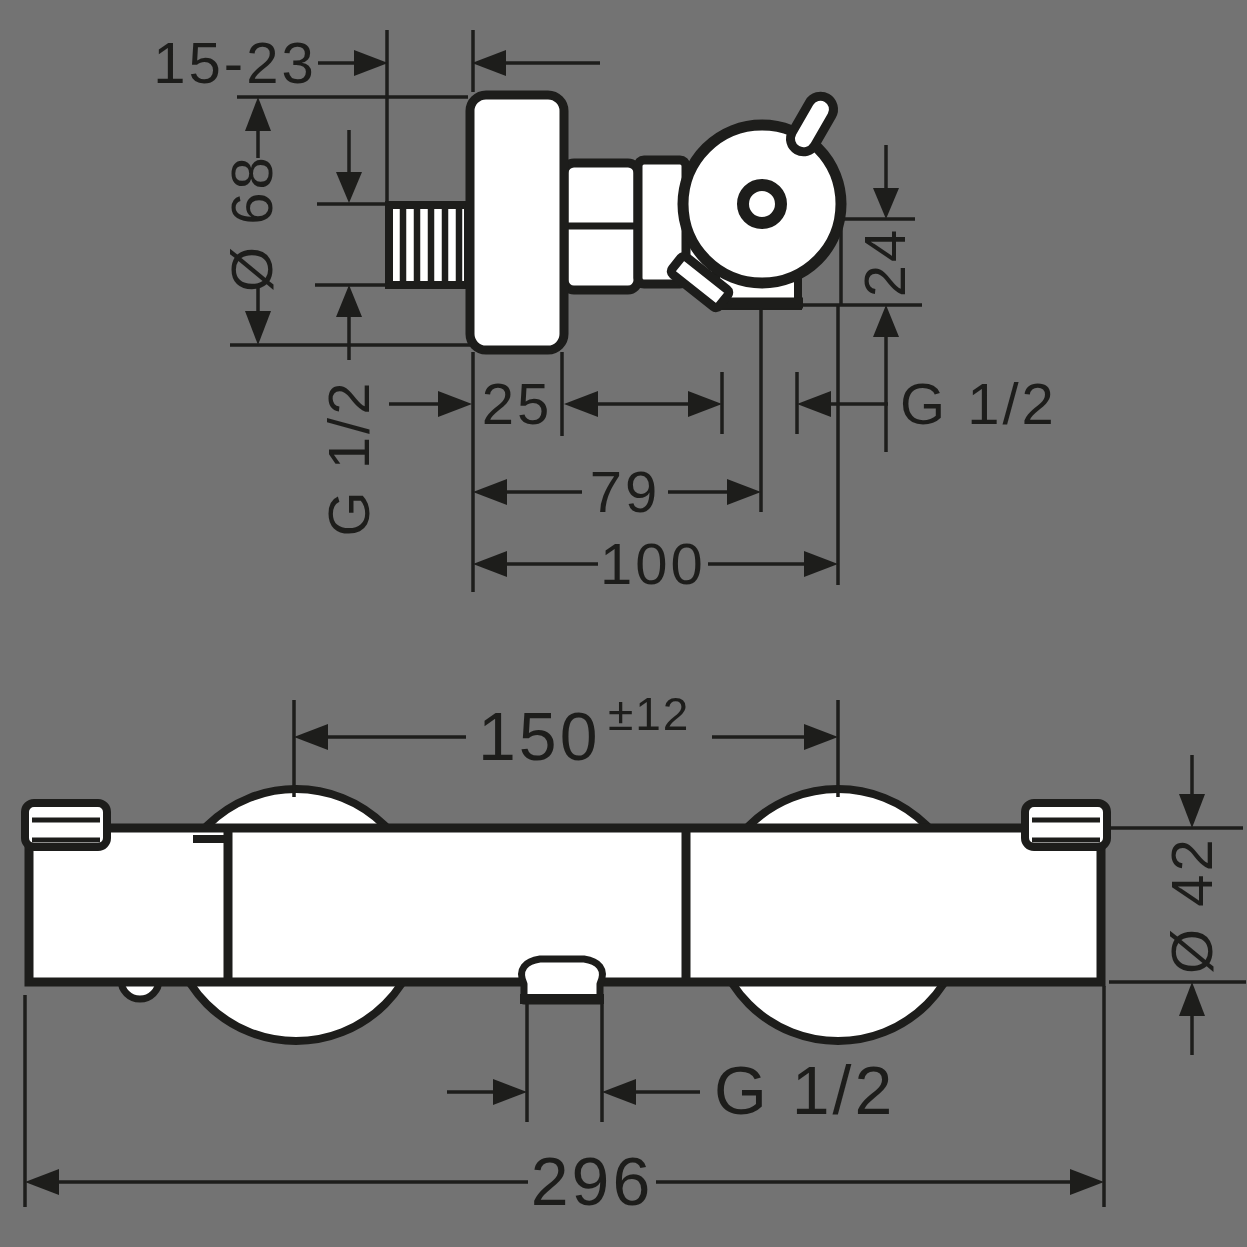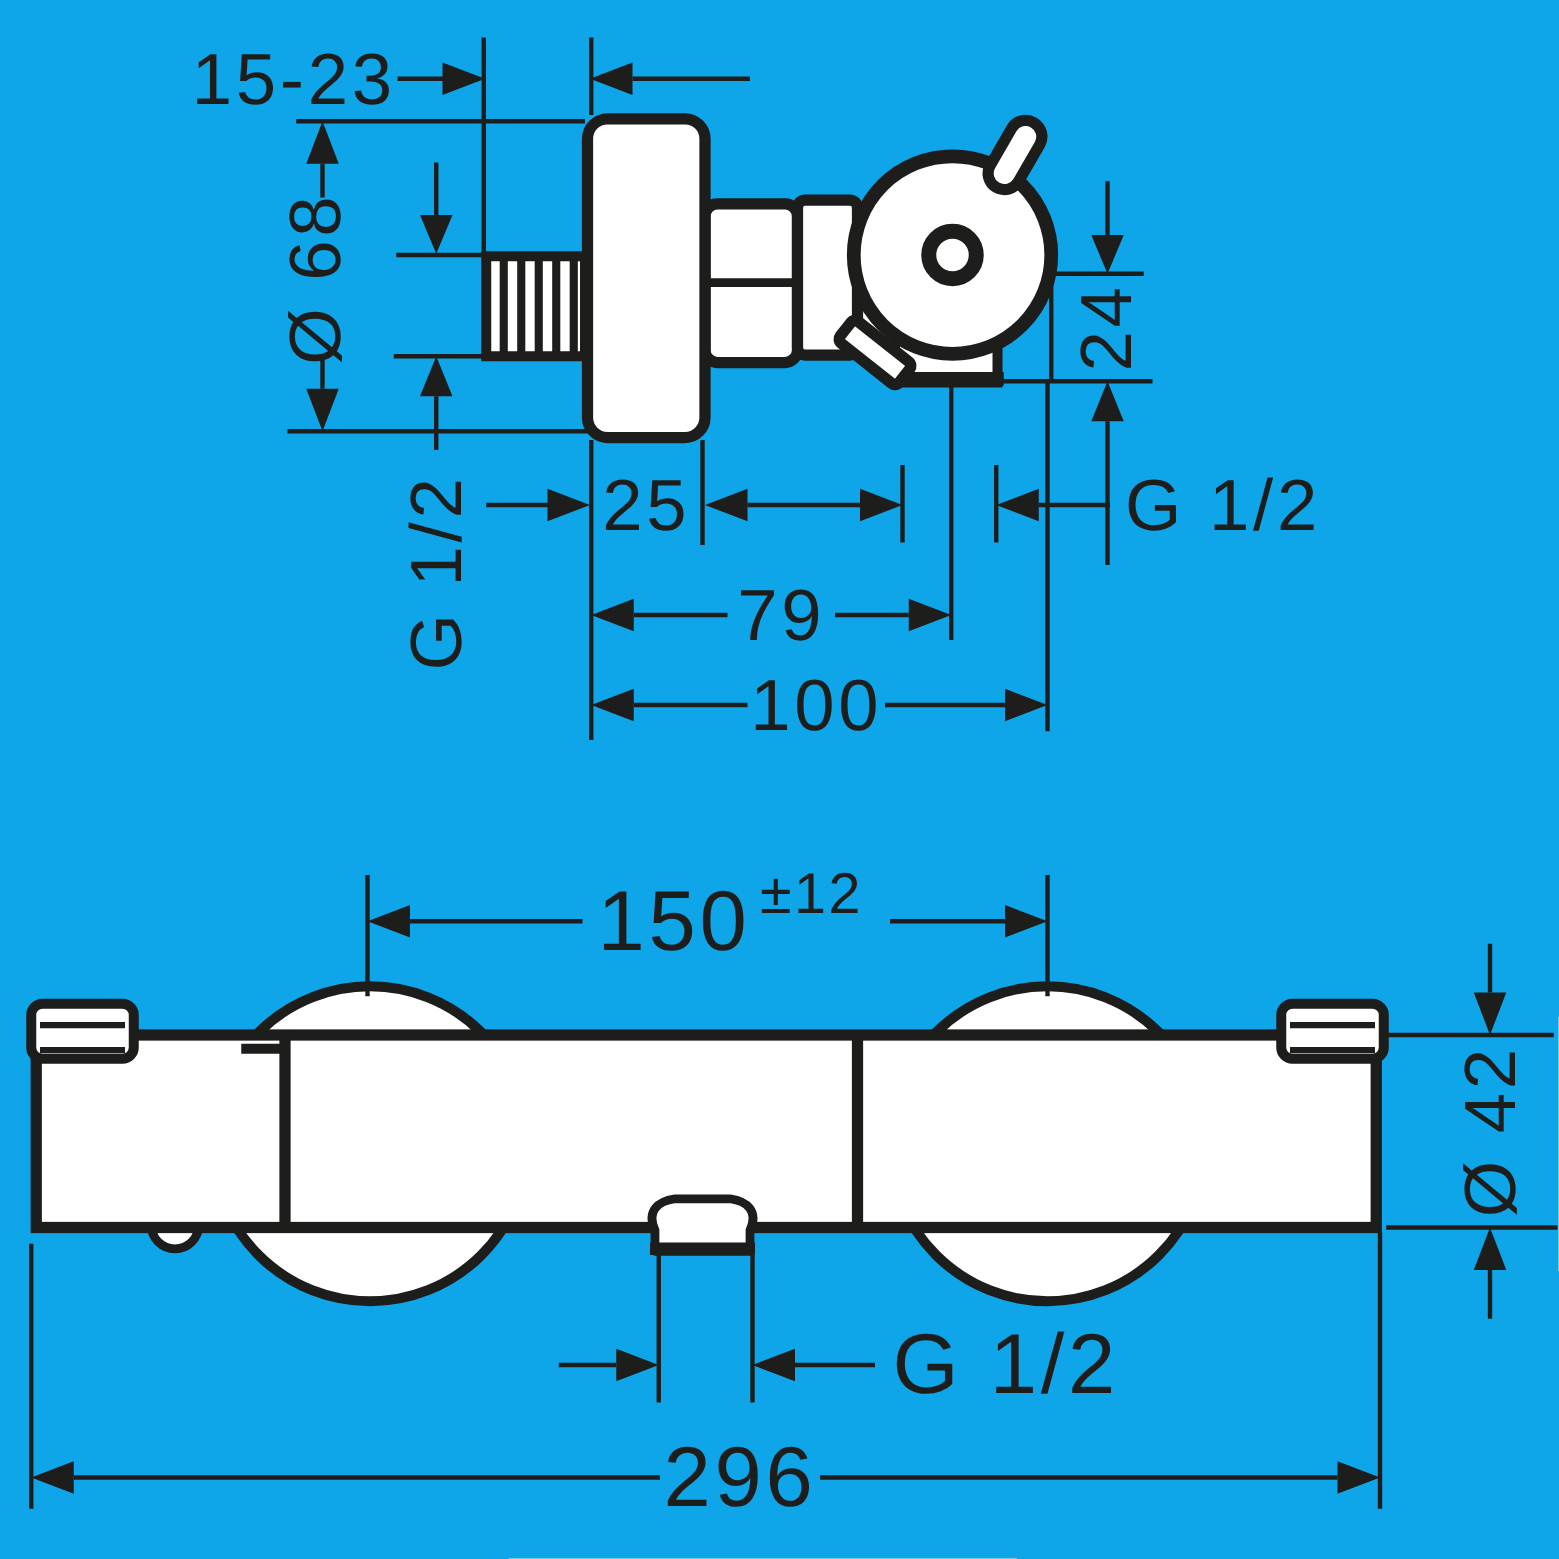--- a/index.html
+++ b/index.html
@@ -1,19 +1,19 @@
 <!DOCTYPE html>
 <html><head>
 <meta charset="utf-8">
 <style>
   html,body{margin:0;padding:0;background:#ffffff;}
   .canvas{
     position:relative;
     width:1247px;height:1247px;
-    background:#0ea5e9;
+    background:#737373;
     overflow:hidden;
   }
   svg{display:block;}
   .part{fill:#ffffff;stroke:#1d1d1b;stroke-width:9;stroke-linejoin:round;}
   .part-thick{fill:#ffffff;stroke:#1d1d1b;stroke-width:11;stroke-linejoin:round;}
   .edge{stroke:#1d1d1b;fill:none;}
   .dim{stroke:#1d1d1b;stroke-width:3.5;fill:none;}
   .arr{fill:#1d1d1b;stroke:none;}
   .dimtext{
     font-family:"Liberation Sans",sans-serif;

